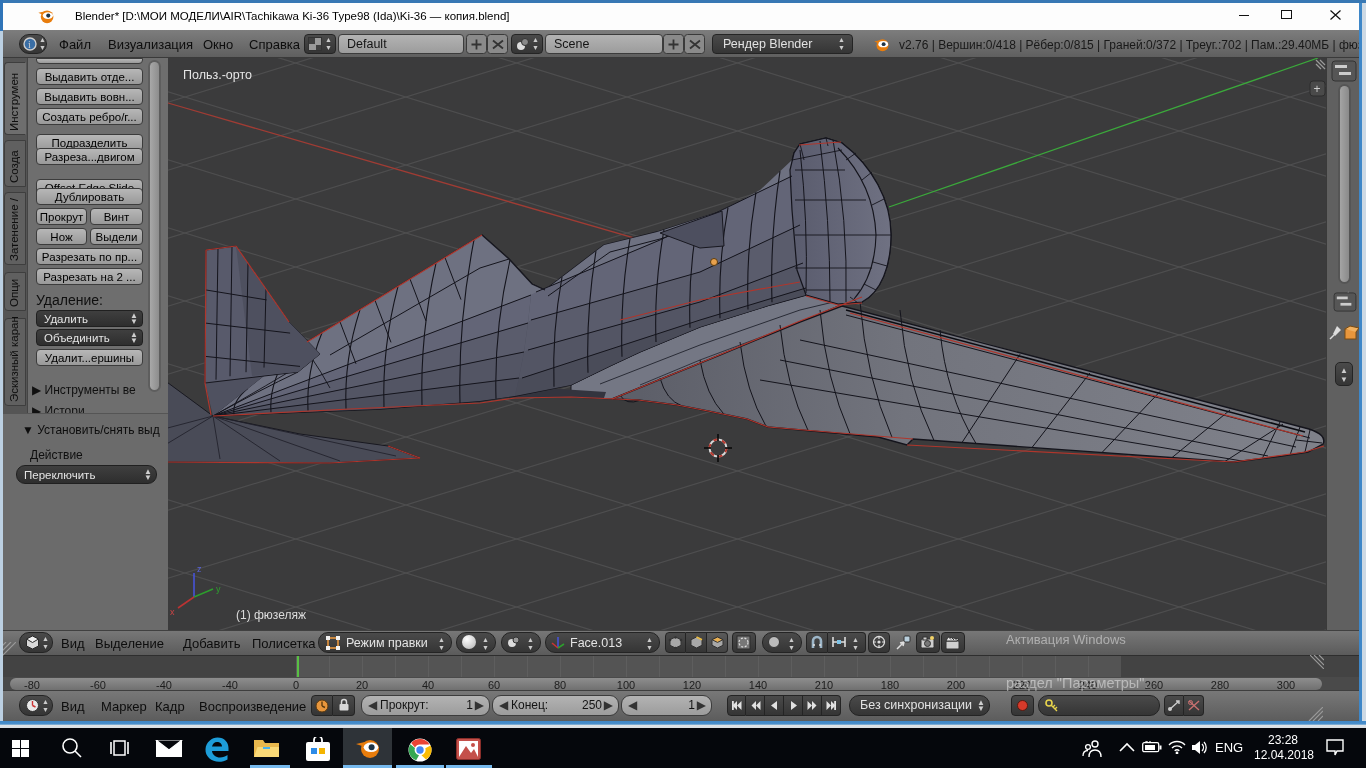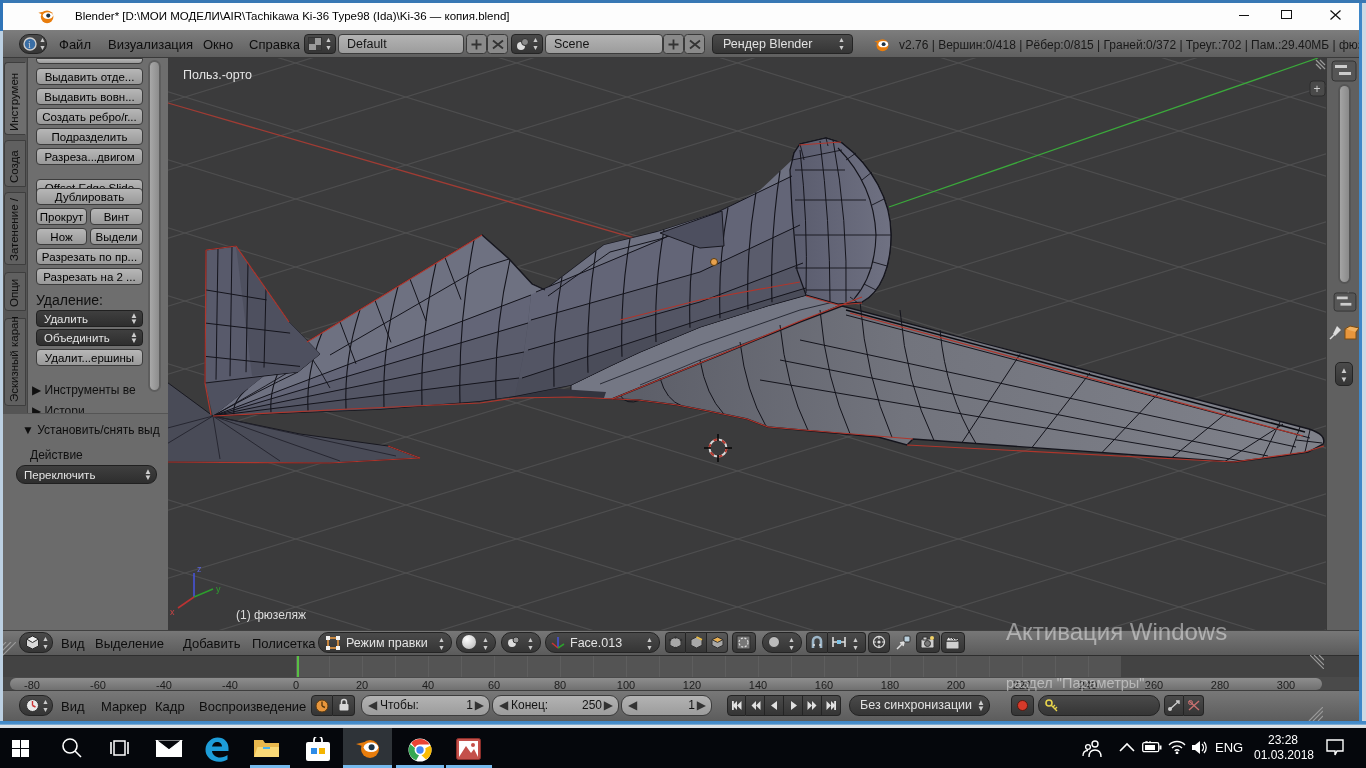--- a/index.html
+++ b/index.html
@@ -300,21 +300,21 @@
       <div class="tab" style="top:134px;height:73px;background:#606060;"></div>
       <div class="tabtxt" style="left:6px;top:203px">Затенение /</div>
       <div class="tab" style="top:214px;height:39px;background:#606060;"></div>
       <div class="tabtxt" style="left:6px;top:249px">Опци</div>
       <div class="tab" style="top:260px;height:88px;background:#606060;"></div>
       <div class="tabtxt" style="left:6px;top:344px">Эскизный каран</div>
       <div class="tbtn" style="top:0px;height:6px;border-radius:0 0 4px 4px"> </div>
       <div class="tbtn" style="top:10px">Выдавить отде...</div>
       <div class="tbtn" style="top:30px">Выдавить вовн...</div>
       <div class="tbtn" style="top:50px">Создать ребро/г...</div>
-      <div class="tbtn" style="top:70px">Подразделить</div>
+      <div class="tbtn" style="top:76px">Подразделить</div>
       <div class="tbtn" style="top:90px">Разреза...двигом</div>
       <div class="tbtn" style="top:121px">Offset Edge Slide</div>
       <div class="tbtn" style="top:130px">Дублировать</div>
       <div class="tbtn" style="top:150px;width:51px">Прокрут</div>
       <div class="tbtn" style="top:150px;left:88px;width:53px">Винт</div>
       <div class="tbtn" style="top:170px;width:51px">Нож</div>
       <div class="tbtn" style="top:170px;left:88px;width:53px">Выдели</div>
       <div class="tbtn" style="top:190px">Разрезать по пр...</div>
       <div class="tbtn" style="top:210px">Разрезать на 2 ...</div>
       <div class="abs" style="left:34px;top:234px;font-size:14px;color:#0f0f0f">Удаление:</div>
@@ -497,21 +497,21 @@
     <div class="rlab" style="left:164px">-40</div>
     <div class="rlab" style="left:230px">-40</div>
     <div class="rlab" style="left:296px">0</div>
     <div class="rlab" style="left:362px">20</div>
     <div class="rlab" style="left:428px">40</div>
     <div class="rlab" style="left:494px">60</div>
     <div class="rlab" style="left:560px">80</div>
     <div class="rlab" style="left:626px">100</div>
     <div class="rlab" style="left:692px">120</div>
     <div class="rlab" style="left:758px">140</div>
-    <div class="rlab" style="left:824px">160</div>
+    <div class="rlab" style="left:824px">210</div>
     <div class="rlab" style="left:890px">180</div>
     <div class="rlab" style="left:956px">200</div>
     <div class="rlab" style="left:1022px">220</div>
     <div class="rlab" style="left:1088px">240</div>
     <div class="rlab" style="left:1154px">260</div>
     <div class="rlab" style="left:1220px">280</div>
     <div class="rlab" style="left:1286px">300</div>
     <svg class="abs" style="left:1310px;top:655px" width="14" height="14">
       <path d="M4,0 L14,10 M9,0 L14,5 M0,0 L14,14" stroke="#999" stroke-width="1.2"></path>
     </svg>
@@ -531,21 +531,21 @@
       <circle cx="7" cy="7" r="6" fill="#e8963c" stroke="#5a3a10"></circle>
       <path d="M7,7 V2.5 M7,7 L10,8.5" stroke="#5a3a10" stroke-width="1.4"></path>
     </svg>
 <div class="abs dk" style="left:333px;top:695px;width:22px;height:21px;border-radius:0 4px 4px 0;border-left:none"></div>
 <svg class="abs" style="left:337px;top:698px" width="14" height="14" viewBox="0 0 14 14">
       <rect x="2.5" y="6" width="9" height="6.5" rx="1" fill="#d8d8d8"></rect>
       <path d="M4.5,6 V4 a2.5,2.5 0 0 1 5,0 V6" fill="none" stroke="#d8d8d8" stroke-width="1.5"></path>
     </svg>
     <div class="abs lt" style="left:361px;top:695px;width:129px;height:21px;font-size:12px;line-height:19px">
       <span style="position:absolute;left:6px;color:#333">◀</span>
-      <span style="position:absolute;left:18px">Чтобы:</span>
+      <span style="position:absolute;left:18px">Прокрут:</span>
       <span style="position:absolute;right:16px">1</span>
       <span style="position:absolute;right:5px;color:#333">▶</span>
     </div>
     <div class="abs lt" style="left:492px;top:695px;width:127px;height:21px;font-size:12px;line-height:19px">
       <span style="position:absolute;left:6px;color:#333">◀</span>
       <span style="position:absolute;left:18px">Конец:</span>
       <span style="position:absolute;right:16px">250</span>
       <span style="position:absolute;right:5px;color:#333">▶</span>
     </div>
     <div class="abs lt" style="left:621px;top:695px;width:91px;height:21px;font-size:12px;line-height:19px">
@@ -698,19 +698,19 @@
         <path d="M6.7,10.7 a3.5,3.5 0 0 1 4.6,0" fill="none" stroke="#fff" stroke-width="1.4"></path>
         <circle cx="9" cy="13" r="1.4" fill="#fff"></circle>
       </svg>
       <svg class="abs" style="left:1191px;top:12px" width="17" height="15" viewBox="0 0 17 15">
         <path d="M1,5 H4 L9,1 V14 L4,10 H1 Z" fill="#fff"></path>
         <path d="M11,4 a5,5 0 0 1 0,7" fill="none" stroke="#fff" stroke-width="1.3"></path>
         <path d="M13,2 a8,8 0 0 1 0,11" fill="none" stroke="#fff" stroke-width="1.3"></path>
       </svg>
       <div class="abs" style="left:1215px;top:12px;font-size:13px;color:#fff">ENG</div>
       <div class="abs" style="left:1253px;top:5px;width:60px;text-align:center;font-size:12px;color:#fff">23:28</div>
-      <div class="abs" style="left:1246px;top:20px;width:76px;text-align:center;font-size:12px;color:#fff">01.03.2018</div>
+      <div class="abs" style="left:1246px;top:20px;width:76px;text-align:center;font-size:12px;color:#fff">12.04.2018</div>
       <svg class="abs" style="left:1326px;top:11px" width="18" height="17" viewBox="0 0 18 17">
         <path d="M1,1 H17 V12 H11 L9,16 L9,12 H1 Z" fill="none" stroke="#fff" stroke-width="1.4"></path>
       </svg>
     </div>
-    <div class="wm" style="left:1006px;top:618px;font-size:24px">Активация Windows</div>
+    <div class="wm" style="left:1006px;top:632px;font-size:13px">Активация Windows</div>
     <div class="wm" style="left:1006px;top:675px;font-size:14.5px">раздел "Параметры".</div>
   </div>
 </body></html>

